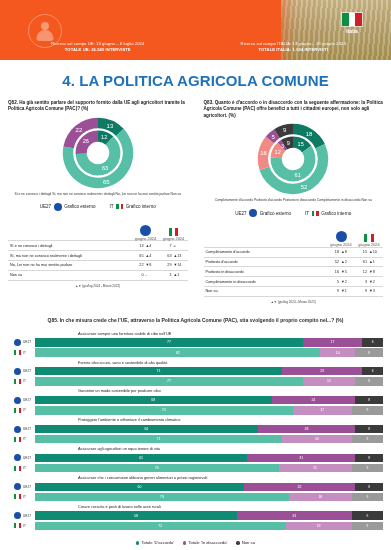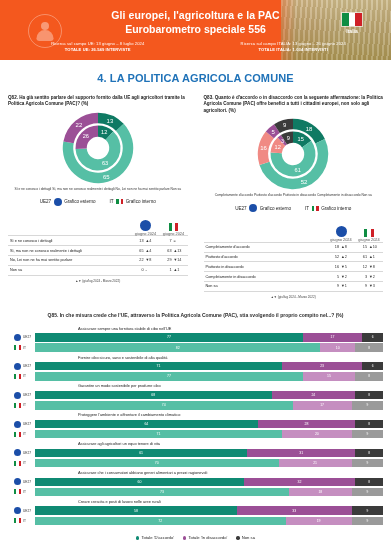--- a/index.html
+++ b/index.html
@@ -53,21 +53,21 @@
   .hdr-sub-l1{ font-size:4.1px; line-height:5.6px; letter-spacing:.1px;}
   .hdr-sub-l2{ font-size:4.1px; font-weight:bold; line-height:5.6px; letter-spacing:.1px;}
   .flag-badge{ position:absolute; right:26px; top:12px; width:26px; text-align:center; }
   .flag{ width:22px; height:15px; margin:0 auto; display:block; border:.5px solid rgba(255,255,255,.6);}
   .flag span{ display:inline-block; width:33.33%; height:100%; float:left; }
   .flag .g{background:#0f8d43;} .flag .w{background:#fff;} .flag .r{background:#cf2027;}
   .flag-label{ font-size:5px; font-weight:bold; color:#fff; margin-top:1px; }
 
   
   .section-title{
-    text-align:center; color:#1f72b8; font-size:11px; font-weight:bold;
+    text-align:center; color:#1f72b8; font-size:15px; font-weight:bold;
     margin-top:12px; letter-spacing:.1px;
   }
 
   
   .panels{ display:flex; margin-top:11px; }
   .panel{ width:195.5px; padding:0 8px; }
   .q-title{ font-size:4.6px; font-weight:bold; line-height:6.4px; color:#1a1a1a; }
 
   .donut-wrap{ height:72px; position:relative; margin-top:4px; }
   .donut{ position:absolute; left:50%; top:0; transform:translateX(-50%); }
@@ -113,24 +113,20 @@
 </style>
 </head>
 <body>
 
 <div class="page">
 
   <div class="header">
     <div class="header-wheat"></div>
     <div class="header-fade"></div>
     <div class="hdr-logo"></div>
-    <div class="hdr-titles">
-      <div class="hdr-t1">Gli europei, l'agricoltura e la PAC</div>
-      <div class="hdr-t2">Eurobarometro speciale 556</div>
-    </div>
     <div class="hdr-sub">
       <div class="hdr-sub-col">
         <div class="hdr-sub-l1">Ricerca sul campo UE: 13 giugno – 8 luglio 2024</div>
         <div class="hdr-sub-l2">TOTALE UE: 26.549 INTERVISTE</div>
       </div>
       <div class="hdr-sub-col">
         <div class="hdr-sub-l1">Ricerca sul campo ITALIA: 13 giugno – 26 giugno 2024</div>
         <div class="hdr-sub-l2">TOTALE ITALIA: 1.034 INTERVISTI</div>
       </div>
     </div>

